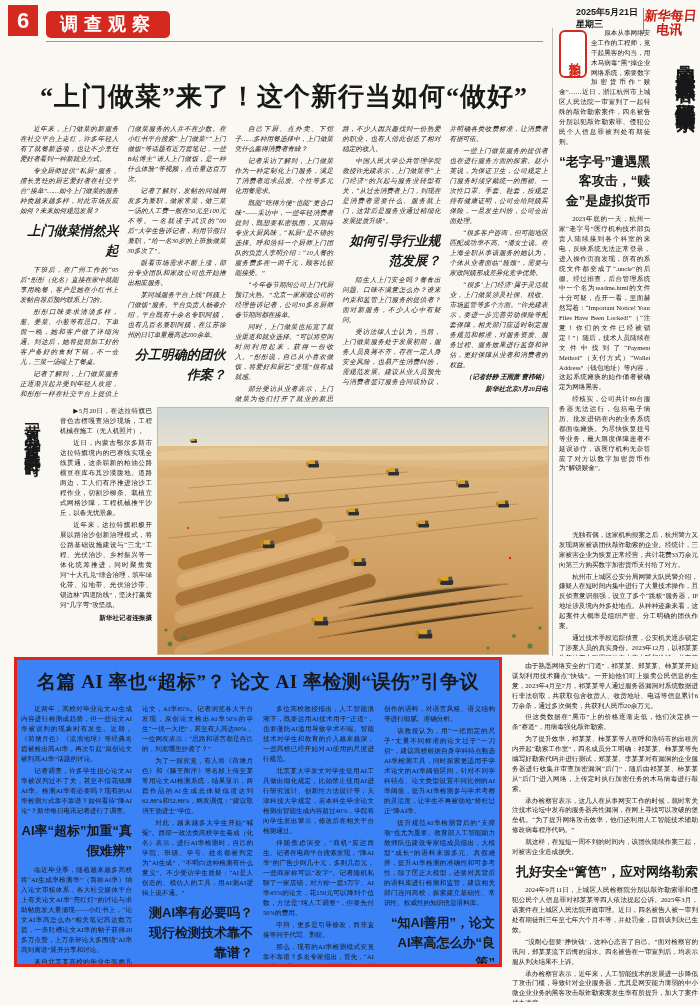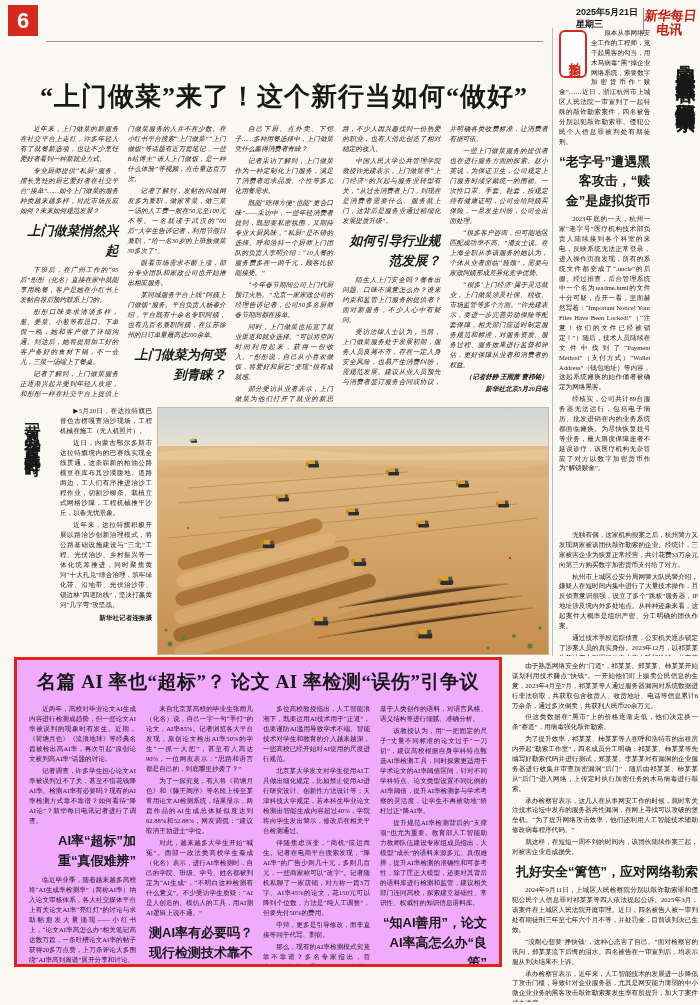--- a/index.html
+++ b/index.html
@@ -22,39 +22,40 @@
   #top-article{left:20px;top:50px;width:528px;height:352px;overflow:hidden;margin-top:28px;}
   #top-headline{font-size:26px;font-weight:900;text-align:center;letter-spacing:1px;margin:4px 0 12px;line-height:1.15;}
   #top-cols{column-count:5;column-gap:9px;height:288px;overflow:hidden;font-style:italic;}
   
   #photo-section{left:20px;top:404px;width:528px;height:252px;}
   #photo-vtitle{left:0;top:8px;writing-mode:vertical-rl;font-size:16px;font-weight:900;letter-spacing:3px;line-height:1.6;height:240px;}
   #photo-caption{left:40px;top:2px;width:92px;height:248px;overflow:hidden;}
   #photo-caption p.by{margin-top:3px;}
   #photo-wrap{left:138px;top:4px;width:390px;height:246px;background:#d8ab72;outline:1px solid #c9b79a;}
   
-  #ai-box{left:14px;top:657px;width:488px;height:310px;border:3px solid #e42318;background:#f0abfc;box-sizing:border-box;padding:7px 12px 4px;overflow:hidden;}
+  #ai-box{left:14px;top:657px;width:488px;height:310px;border:3px solid #e42318;background:#3b82f6;box-sizing:border-box;padding:7px 4px 4px;overflow:hidden;}
   #ai-headline{font-size:19px;font-weight:900;text-align:center;letter-spacing:0.5px;margin:2px 0 9px;}
   #ai-cols{column-count:4;column-gap:10px;height:282px;overflow:hidden;}
   
   #right-rail{left:552px;top:28px;width:146px;height:628px;border-left:1px solid #bbb;box-sizing:border-box;padding-left:6px;}
   #rr-top{display:flex;height:500px;overflow:hidden;}
   #rr-body{width:92px;overflow:hidden;}
   #rr-headcol{width:48px;position:relative;}
   #rr-vheadline{position:absolute;right:2px;top:26px;writing-mode:vertical-rl;font-size:20px;font-weight:900;line-height:1.05;letter-spacing:1px;height:470px;}
   #rr-mid{width:139px;height:126px;overflow:hidden;margin-top:2px;}
   #right-lower{left:512px;top:661px;width:186px;height:341px;overflow:hidden;}
   #seal{float:left;width:24px;height:44px;border:2px solid #d5281f;border-radius:6px;margin:2px 4px 2px 0;color:#d5281f;writing-mode:vertical-rl;font-size:12px;font-weight:bold;text-align:center;line-height:20px;letter-spacing:2px;background:#fff;}
   .rr-txt{font-size:6.6px;line-height:1.5;}
 </style>
 </head>
 <body>
 
 <div id="banner" class="abs">
   <div id="pageno" class="abs">6</div>
+  <div id="section-tab" class="abs">调查观察</div>
   <div id="banner-rule" class="abs"></div>
   <div id="dateblock" class="abs">
     <div>2025年5月21日</div>
     <div>星期三</div>
   </div>
   <div id="date-sep" class="abs"></div>
   <div id="masthead" class="abs">新华每日电讯</div>
 </div>
 
 <div id="top-article" class="abs">
@@ -62,21 +63,21 @@
   <div id="top-cols" class="body-txt">
       <p class="p">近年来，上门做菜的新服务在社交平台上走红，许多年轻人有了就餐新选项，也让不少烹饪爱好者看到一种新就业方式。</p>
       <p class="p">专业厨师提供“私厨”服务，擅长烹饪的厨艺爱好者在社交平台“接单”……如今上门做菜的服务种类越来越多样，对此市场反应如何？未来如何规范发展？</p>
       <h4 class="h">上门做菜悄然兴起</h4>
       <p class="p">下班后，在广州工作的“95后”彤彤（化名）直接在家中就能享用晚餐，客户是她在小红书上发帖自荐后预约联系上门的。</p>
       <p class="p">彤彤口味要求清淡多样，葱、姜菜、小葱等有忌口。下单前一晚，她和客户做了详细沟通。到达后，她将提前加工好的客户备好的食材下锅，不一会儿，三菜一汤端上了餐桌。</p>
       <p class="p">记者了解到，上门做菜服务正逐渐兴起并受到年轻人欢迎，和彤彤一样在社交平台上提供上门做菜服务的人并不在少数。在小红书平台搜索“上门做菜”“上门做饭”等话题有近万篇笔记，一些B站博主“请人上门做饭，是一种什么体验”等视频，点击量达百万次。</p>
       <p class="p">记者了解到，发帖的同城网友多为兼职，做家常菜，做三菜一汤的人工费一般在50元至100元不等。一名就读于武汉的“00后”大学生告诉记者，利用节假日兼职，“给一名30岁的上班族做菜30多次了”。</p>
       <p class="p">眼看市场需求不断上涨，部分专业团队和家政公司也开始推出相应服务。</p>
       <p class="p">某同城服务平台上线“阿姨上门做饭”服务。平台负责人杨睿介绍，平台既有十余名专职阿姨，也有几百名兼职阿姨，在江苏徐州的日订单量最高达200余单。</p>
-      <h4 class="h">上门做菜为何受到青睐？</h4>
+      <h4 class="h">分工明确的团伙作案？</h4>
       <p class="p">自己下厨、点外卖、下馆子……多种用餐选择中，上门做菜凭什么赢得消费者青睐？</p>
       <p class="p">记者采访了解到，上门做菜作为一种定制化上门服务，满足了消费者追求品质、个性等多元化用餐需求。</p>
       <p class="p">既能“吃得方便”也能“更合口味”——采访中，一些年轻消费者提到，既想要私密氛围，又期待专业大厨风味，“私厨”是不错的选择。呼和浩特一个厨师上门团队的负责人李明介绍：“10人餐的服务费多在一两千元，顾客比较能接受。”</p>
       <p class="p">“今年春节期间公司上门代厨预订火热。”北京一家家政公司的经理告诉记者，公司30多名厨师春节期间都在接单。</p>
       <p class="p">同时，上门做菜也拓宽了就业渠道和就业选择。“可以将空闲时间利用起来，获得一份收入。”彤彤说，自己从小喜欢做饭，将爱好和厨艺“变现”很有成就感。</p>
       <p class="p">部分受访从业者表示，上门做菜为他们打开了就业的新思路，不少人因兴趣找到一份热爱的职业，也有人借此创造了相对稳定的收入。</p>
       <p class="p">中国人民大学公共管理学院教授许光建表示，上门做菜等“上门经济”的兴起与服务业转型有关，“从过去消费者上门，到现在是消费者需要什么、服务就上门，这背后是服务业通过精细化发展提质升级”。</p>
       <h4 class="h">如何引导行业规范发展？</h4>
       <p class="p">陌生人上门安全吗？餐食出问题、口味不满意怎么办？谁来约束和监管上门服务的提供者？面对新服务，不少人心中有疑问。</p>
       <p class="p">受访法律人士认为，当前，上门做菜服务处于发展初期，服务人员良莠不齐，存在一定人身安全风险，也易产生消费纠纷，需规范发展。建议从业人员预先与消费者签订服务合同或协议，并明确各类收费标准，让消费者有据可依。</p>

